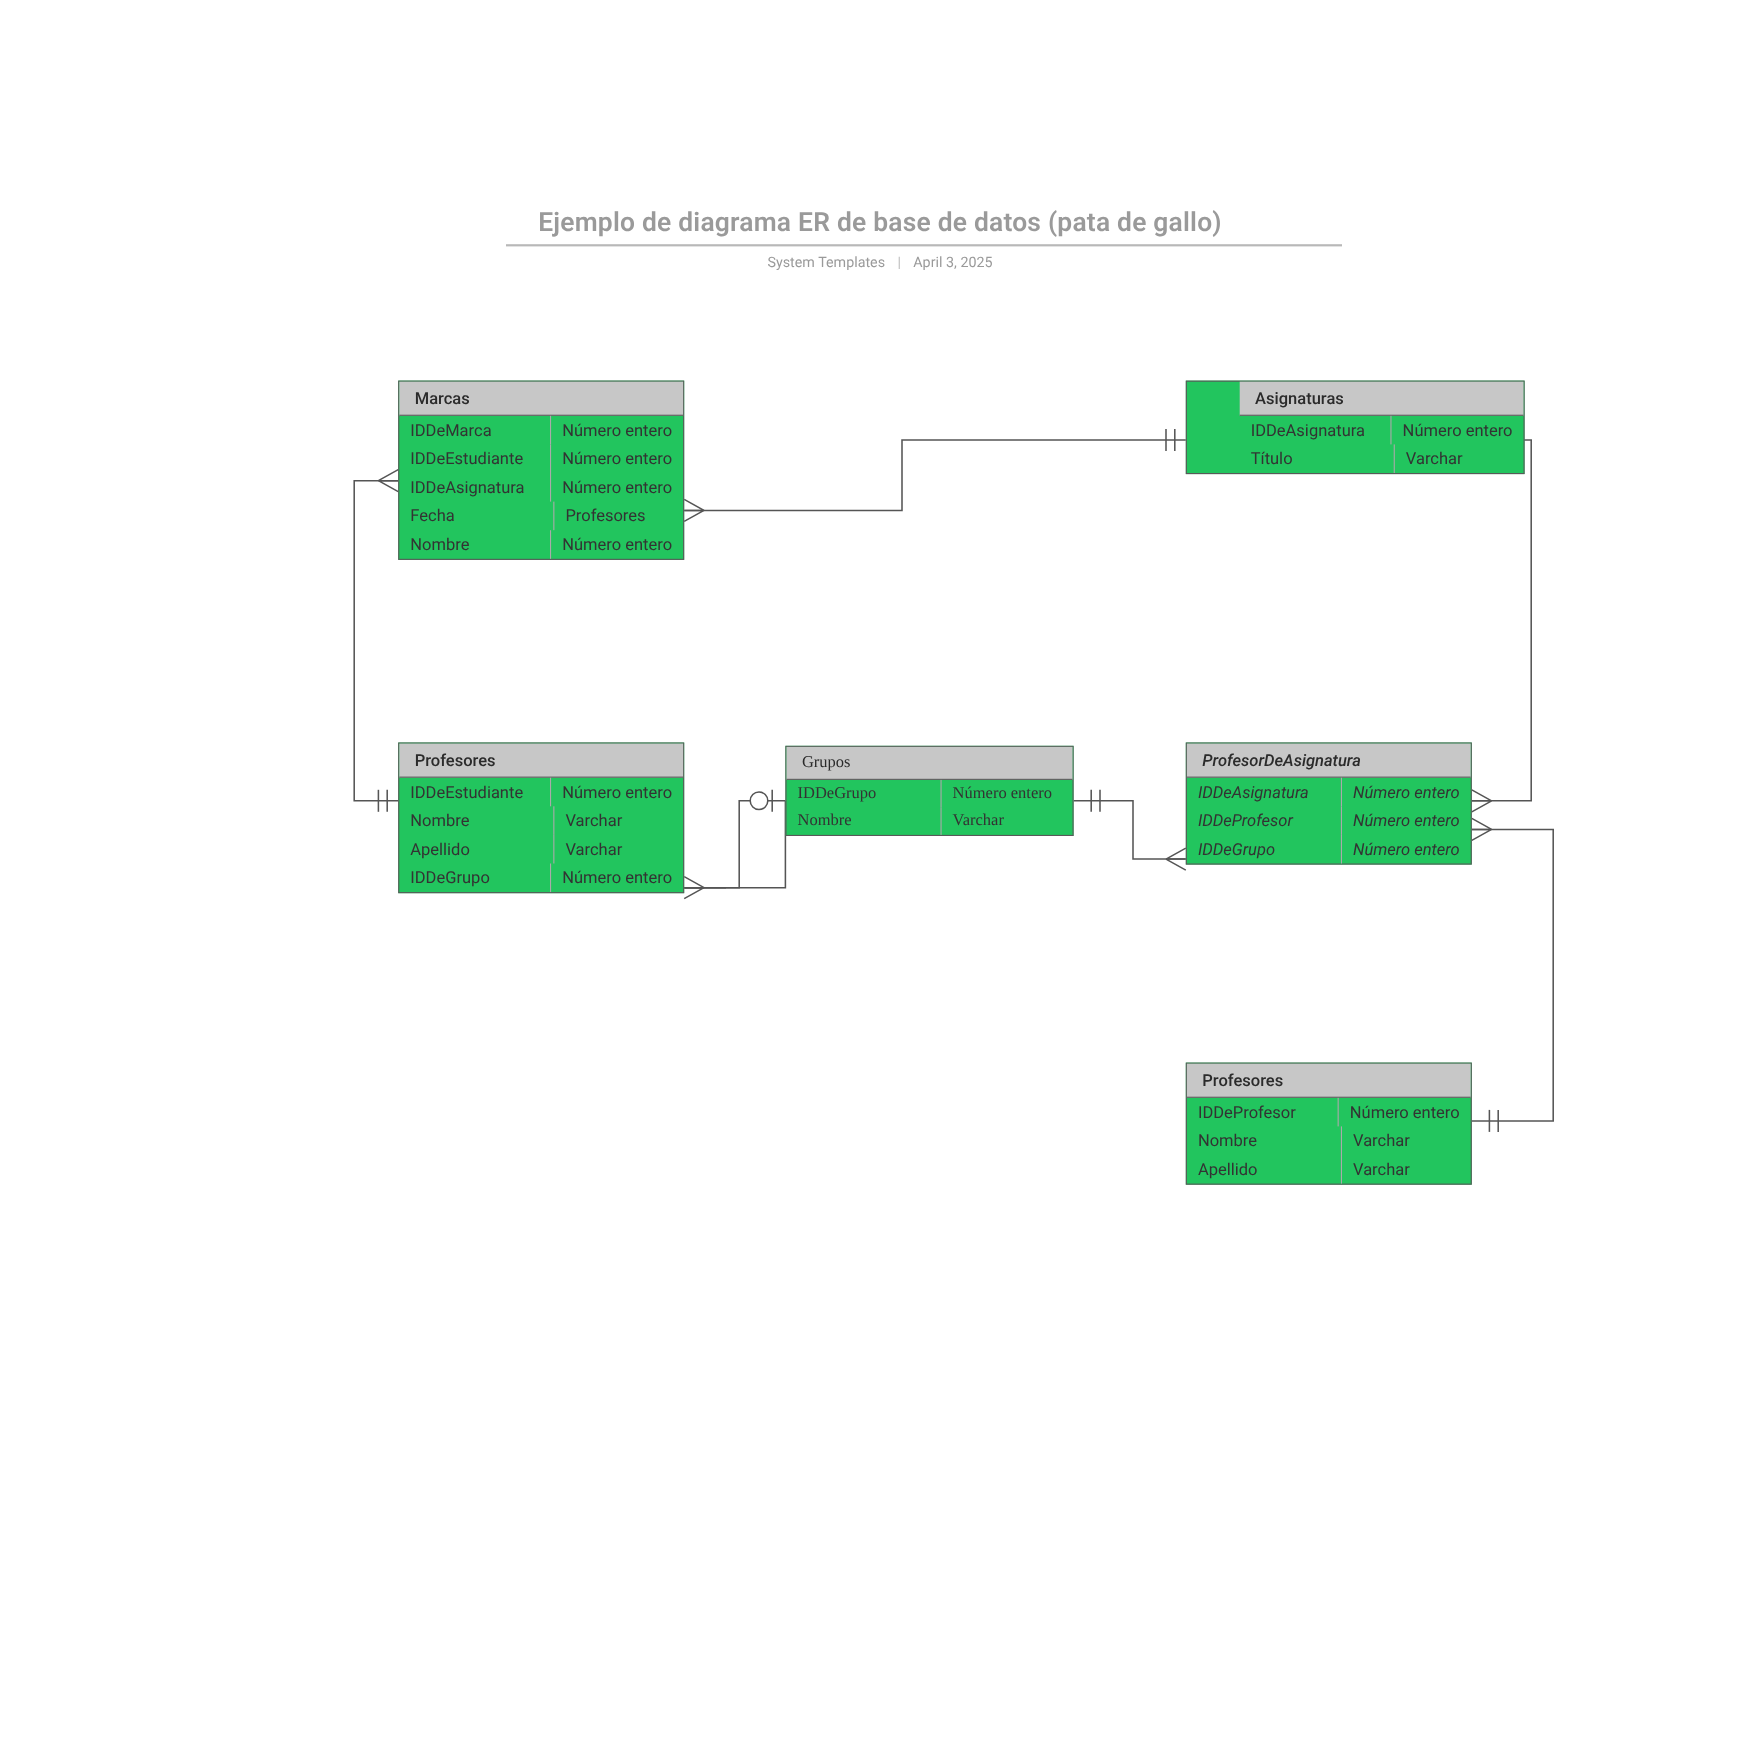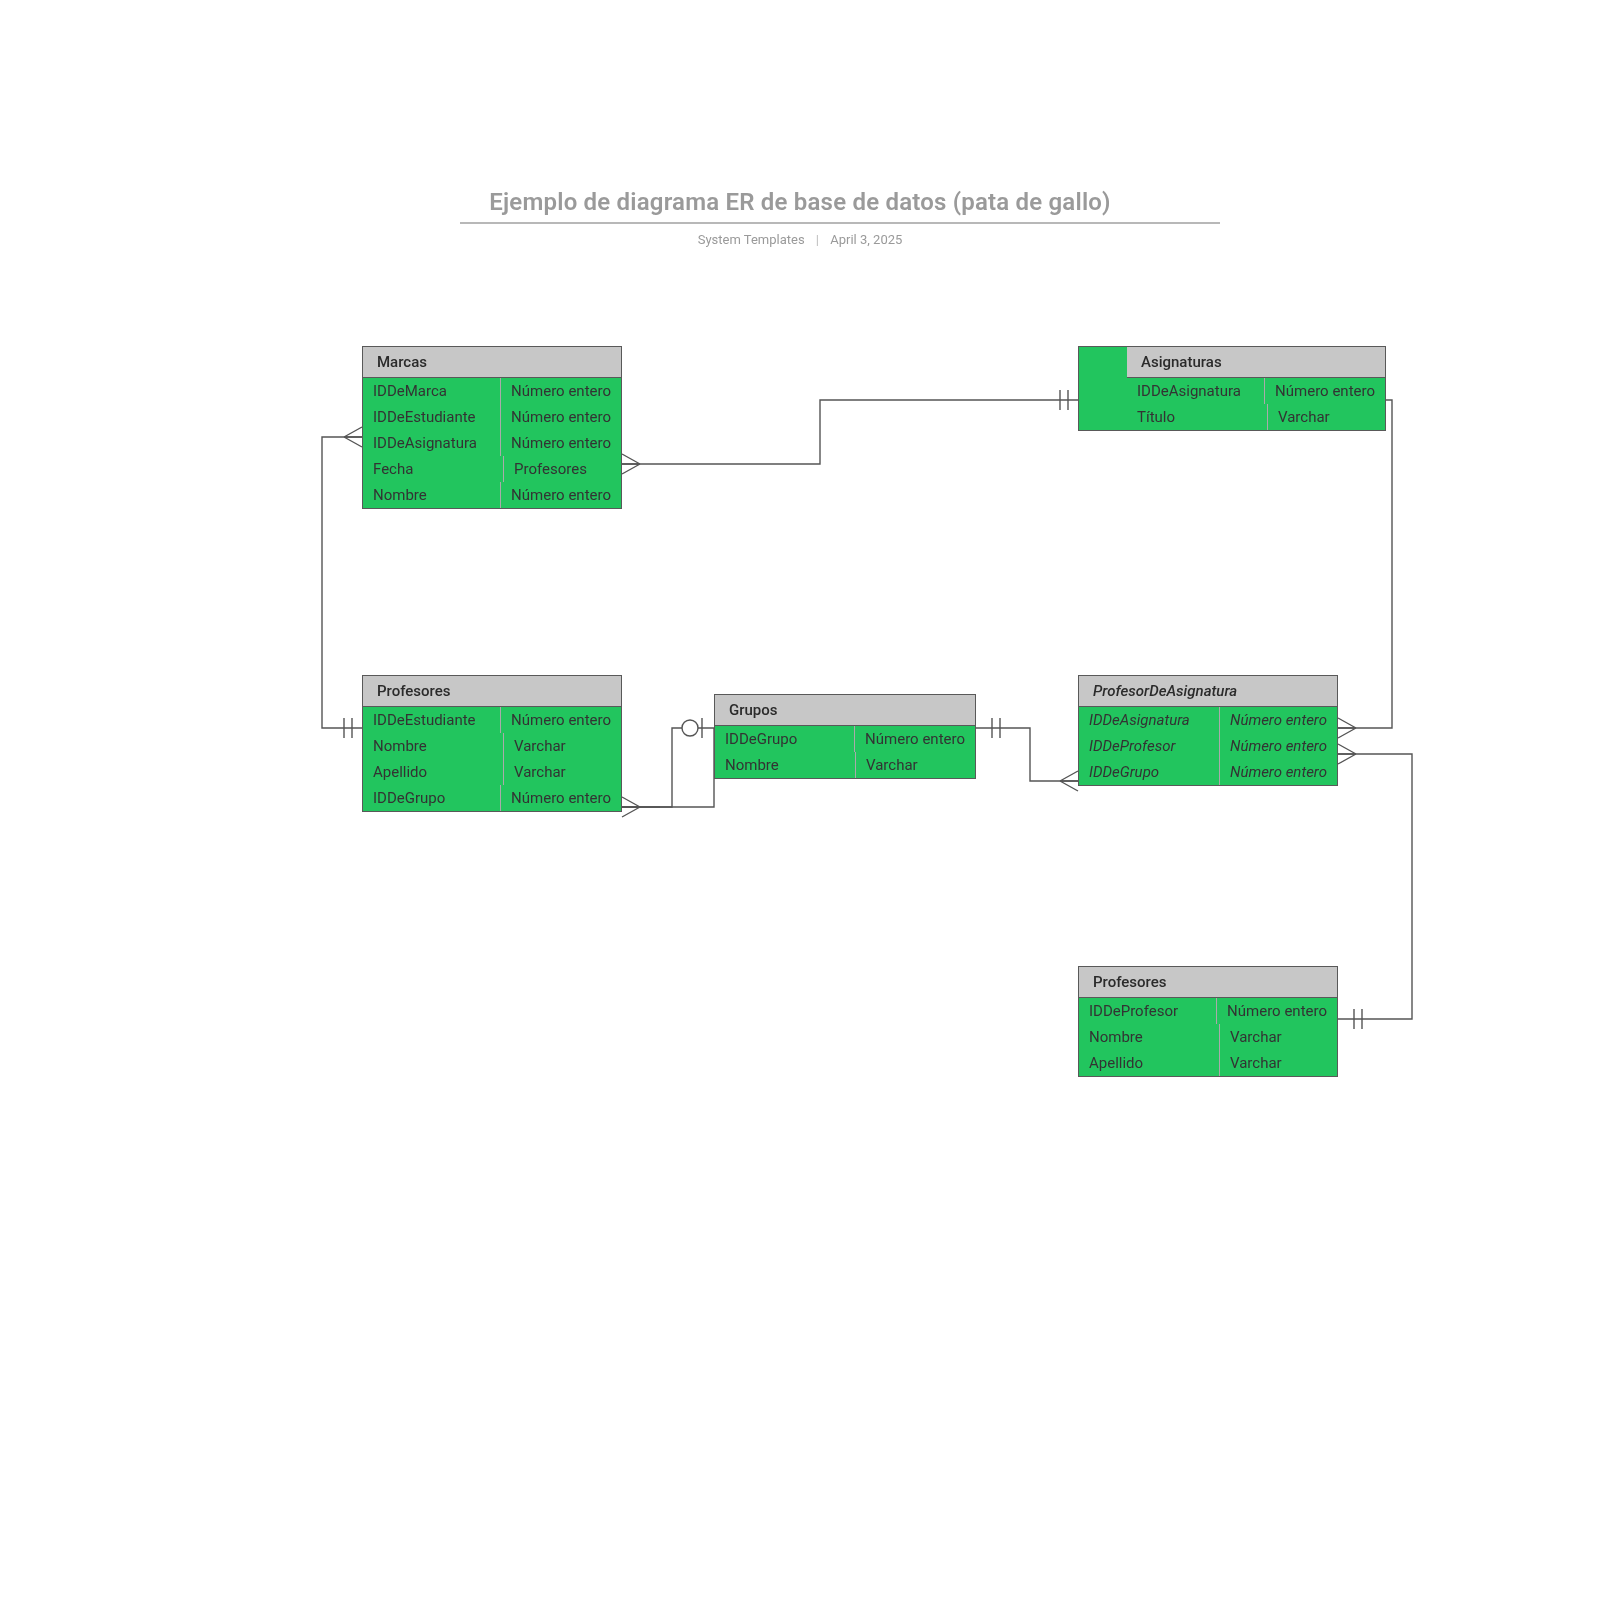--- a/index.html
+++ b/index.html
@@ -130,21 +130,21 @@
     <div class="row">
         <div class="cell c0" style="width:120px">Apellido</div>
         <div class="cell">Varchar</div>
       </div>
     <div class="row">
         <div class="cell c0" style="width:120px">IDDeGrupo</div>
         <div class="cell">Número entero</div>
       </div>
   </div>
 
-  <div class="entity" style="left:714px;top:694px;width:260px;">
+  <div class="entity" style="left:714px;top:678px;width:260px;font-family:Liberation Serif, serif;">
     <div class="hdr">Grupos</div>
     <div class="row">
         <div class="cell c0" style="width:120px">IDDeGrupo</div>
         <div class="cell">Número entero</div>
       </div>
     <div class="row">
         <div class="cell c0" style="width:120px">Nombre</div>
         <div class="cell">Varchar</div>
       </div>
   </div>

